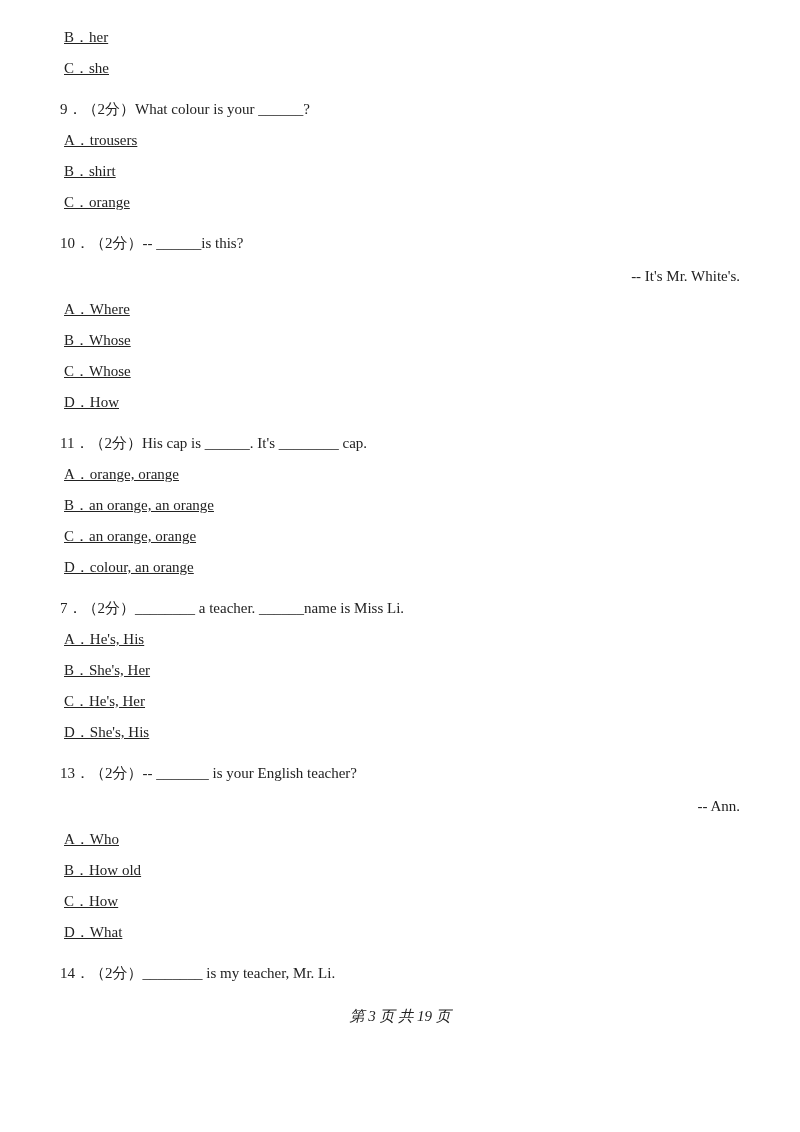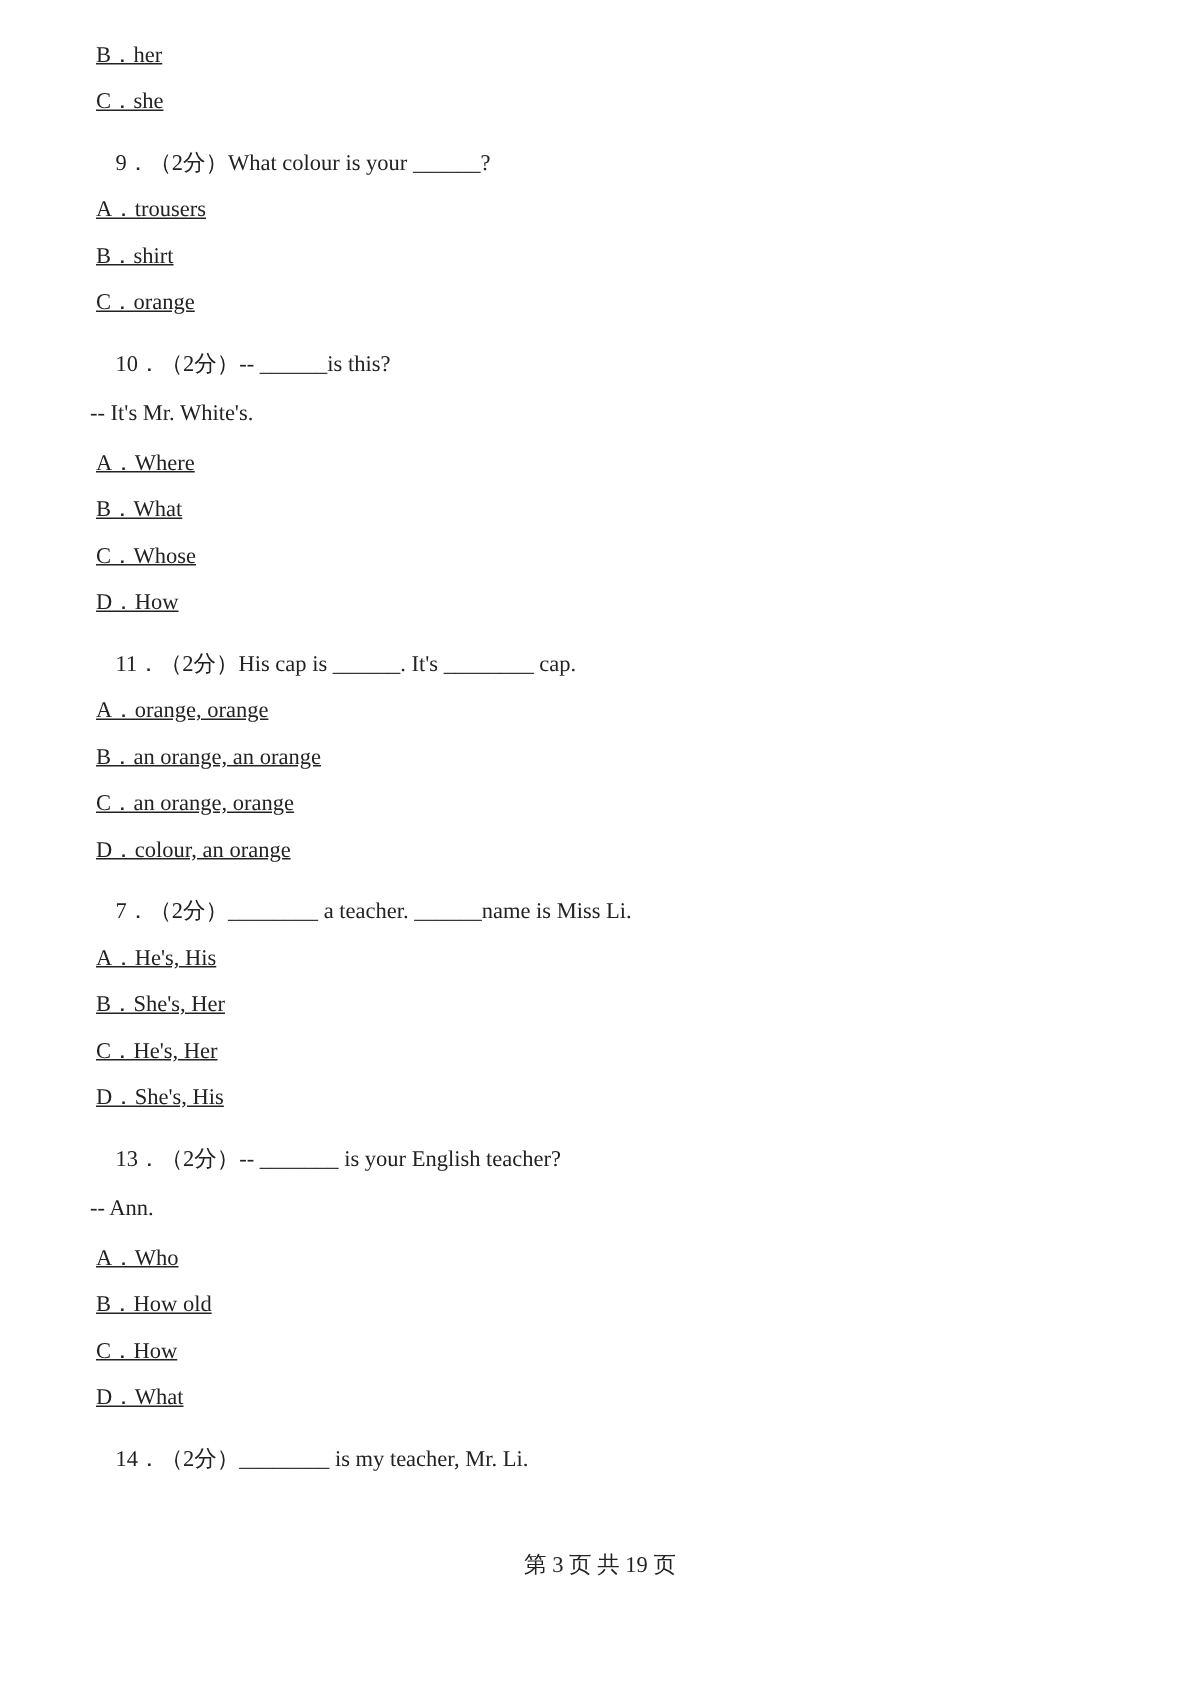--- a/index.html
+++ b/index.html
@@ -13,54 +13,55 @@
       font-size: 15px;
       color: #222;
       width: 800px;
       min-height: 1132px;
       padding: 20px 60px 40px 60px;
       line-height: 1.8;
     }
     .line {
       margin: 6px 0;
       display: block;
+      text-align: right;
     }
     .question-line {
       margin-top: 14px;
       margin-bottom: 4px;
       display: block;
-      margin-left: 17px;
     }
     .option-line {
       margin: 4px 0;
       display: block;
       padding-left: 4px;
       text-decoration: underline;
     }
     .page-footer {
       text-align: center;
-      margin-top: 44px;
+      margin-top: 16px;
       font-size: 15px;
+      font-style: italic;
     }
   </style>
 </head>
 <body>
 
 <span class="option-line">B．her</span>
 <span class="option-line">C．she</span>
 
 <span class="question-line">9．（2分）What colour is your ______?</span>
 <span class="option-line">A．trousers</span>
 <span class="option-line">B．shirt</span>
 <span class="option-line">C．orange</span>
 
 <span class="question-line">10．（2分）-- ______is this?</span>
 <span class="line">-- It's Mr. White's.</span>
 <span class="option-line">A．Where</span>
-<span class="option-line">B．What</span>
+<span class="option-line">B．Whose</span>
 <span class="option-line">C．Whose</span>
 <span class="option-line">D．How</span>
 
 <span class="question-line">11．（2分）His cap is ______. It's ________ cap.</span>
 <span class="option-line">A．orange, orange</span>
 <span class="option-line">B．an orange, an orange</span>
 <span class="option-line">C．an orange, orange</span>
 <span class="option-line">D．colour, an orange</span>
 
 <span class="question-line">7．（2分）________ a teacher. ______name is Miss Li.</span>

